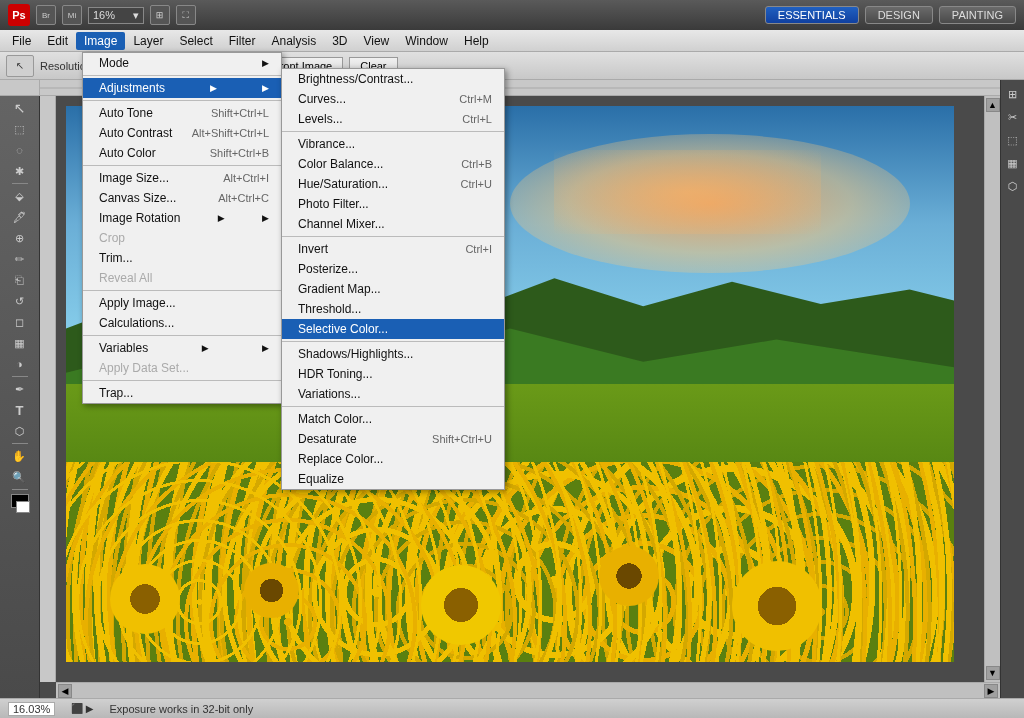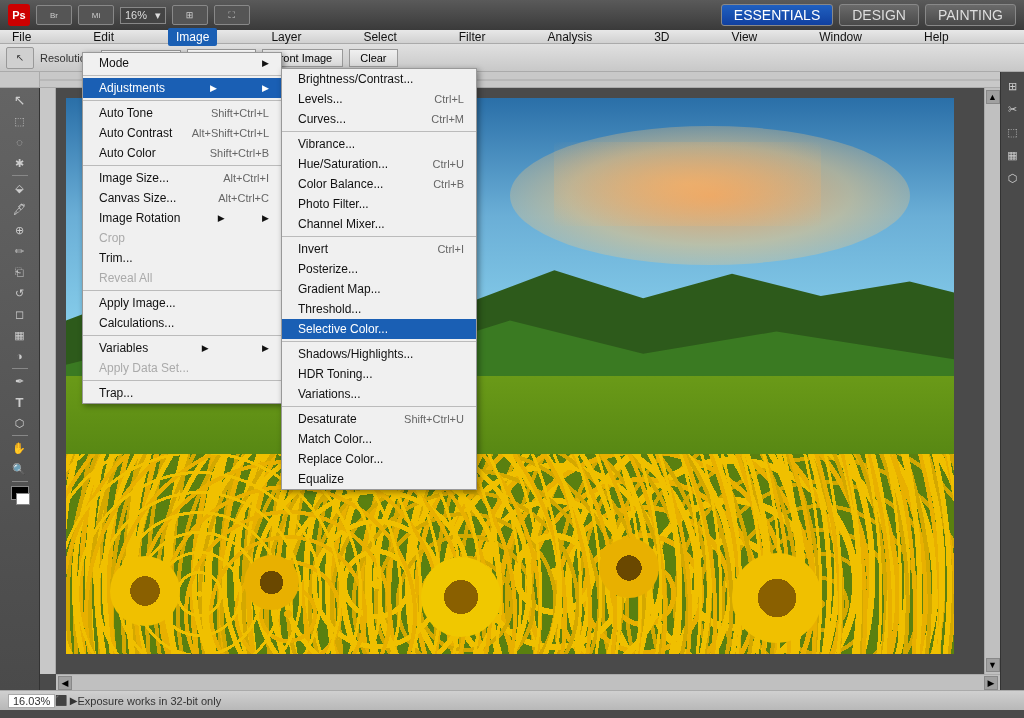--- a/index.html
+++ b/index.html
@@ -8,35 +8,34 @@
     
     #titlebar {
       height: 30px;
       background: linear-gradient(to bottom, #5a5a5a, #3a3a3a);
       display: flex;
       align-items: center;
       padding: 0 8px;
       gap: 6px;
     }
     .title-icon { width: 22px; height: 22px; background: #cc0000; border-radius: 3px; display: flex; align-items: center; justify-content: center; color: white; font-weight: bold; font-size: 11px; }
-    .title-badge { width: 36px; height: 20px; background: #555; border: 1px solid #888; border-radius: 2px; display: flex; align-items: center; justify-content: center; color: #ccc; font-size: 9px; }
-    .title-zoom { background: #444; border: 1px solid #888; color: #ddd; padding: 1px 4px; font-size: 11px; display: flex; align-items: center; gap: 8px; }
+    .title-badge { width: 20px; height: 20px; background: #555; border: 1px solid #888; border-radius: 2px; display: flex; align-items: center; justify-content: center; color: #ccc; font-size: 9px; }
+    .title-zoom { background: #444; border: 1px solid #888; color: #ddd; padding: 1px 4px; font-size: 11px; display: flex; align-items: center; gap: 18px; }
     .title-spacer { flex: 1; }
-    .title-btn { padding: 2px 12px; background: linear-gradient(to bottom, #6a6a6a, #4a4a4a); border: 1px solid #888; border-radius: 3px; color: #ddd; font-size: 14px; cursor: pointer; }
+    .title-btn { padding: 2px 12px; background: linear-gradient(to bottom, #6a6a6a, #4a4a4a); border: 1px solid #888; border-radius: 3px; color: #ddd; font-size: 11px; cursor: pointer; }
     .title-btn.active { background: linear-gradient(to bottom, #2060c0, #1040a0); color: white; }
 
     
     #menubar {
-      height: 14px;
+      height: 22px;
       background: linear-gradient(to bottom, #e8e8e8, #d0d0d0);
       display: flex;
       align-items: center;
       padding: 0 4px;
       border-bottom: 1px solid #aaa;
-      gap: 46px;
     }
     .menu-item {
       padding: 2px 8px;
       font-size: 12px;
       color: #111;
       cursor: pointer;
       border-radius: 2px;
     }
     .menu-item:hover, .menu-item.active { background: #1a5fb4; color: white; }
 
@@ -97,21 +96,21 @@
       gap: 2px;
     }
 
     
     #statusbar {
       height: 20px;
       background: linear-gradient(to bottom, #d0d0d0, #b8b8b8);
       display: flex;
       align-items: center;
       padding: 0 8px;
-      gap: 0;
+      gap: 16px;
       border-top: 1px solid #aaa;
       font-size: 11px;
       color: #333;
     }
     .dropdown-item {
       padding: 3px 12px 3px 16px;
       font-size: 12px;
       color: #111;
       cursor: pointer;
       display: flex;
@@ -136,21 +135,21 @@
       top: 22px;
       left: 82px; 
       z-index: 100;
     }
 
     #adjustments-submenu-container {
       position: absolute;
       left: 199px;
       top: 16px; 
       z-index: 101;
-      width: 196px;
+      width: 224px;
       background: #f0f0f0;
       border: 1px solid #999;
       box-shadow: 2px 2px 6px rgba(0,0,0,0.4);
       text-align: right;
     }
 
     .sub-item {
       padding: 3px 12px 3px 16px;
       font-size: 12px;
       color: #111;
@@ -262,40 +261,40 @@
       <div class="dropdown-item">
         <span>Trap...</span>
       </div>
     </div>
 
     <div id="adjustments-submenu-container">
       <div class="sub-item">
         <span>Brightness/Contrast...</span>
       </div>
       <div class="sub-item">
+        <span>Curves...</span>
+        <span class="shortcut">Ctrl+M</span>
+      </div>
+      <div class="sub-item">
         <span>Levels...</span>
         <span class="shortcut">Ctrl+L</span>
       </div>
-      <div class="sub-item">
-        <span>Curves...</span>
-        <span class="shortcut">Ctrl+M</span>
-      </div>
       <div class="sub-separator"></div>
       <div class="sub-item">
         <span>Vibrance...</span>
+      </div>
+      <div class="sub-item">
+        <span>Color Balance...</span>
+        <span class="shortcut">Ctrl+B</span>
       </div>
       <div class="sub-item">
         <span>Hue/Saturation...</span>
         <span class="shortcut">Ctrl+U</span>
       </div>
       <div class="sub-item">
-        <span>Color Balance...</span>
-        <span class="shortcut">Ctrl+B</span>
-      </div>
-      <div class="sub-item">
         <span>Photo Filter...</span>
       </div>
       <div class="sub-item">
         <span>Channel Mixer...</span>
       </div>
       <div class="sub-separator"></div>
       <div class="sub-item">
         <span>Invert</span>
         <span class="shortcut">Ctrl+I</span>
       </div>
@@ -316,25 +315,25 @@
         <span>Shadows/Highlights...</span>
       </div>
       <div class="sub-item">
         <span>HDR Toning...</span>
       </div>
       <div class="sub-item">
         <span>Variations...</span>
       </div>
       <div class="sub-separator"></div>
       <div class="sub-item">
+        <span>Match Color...</span>
+      </div>
+      <div class="sub-item">
         <span>Desaturate</span>
         <span class="shortcut">Shift+Ctrl+U</span>
-      </div>
-      <div class="sub-item">
-        <span>Match Color...</span>
       </div>
       <div class="sub-item">
         <span>Replace Color...</span>
       </div>
       <div class="sub-item">
         <span>Equalize</span>
       </div>
     </div>
   </div>
 </div>

